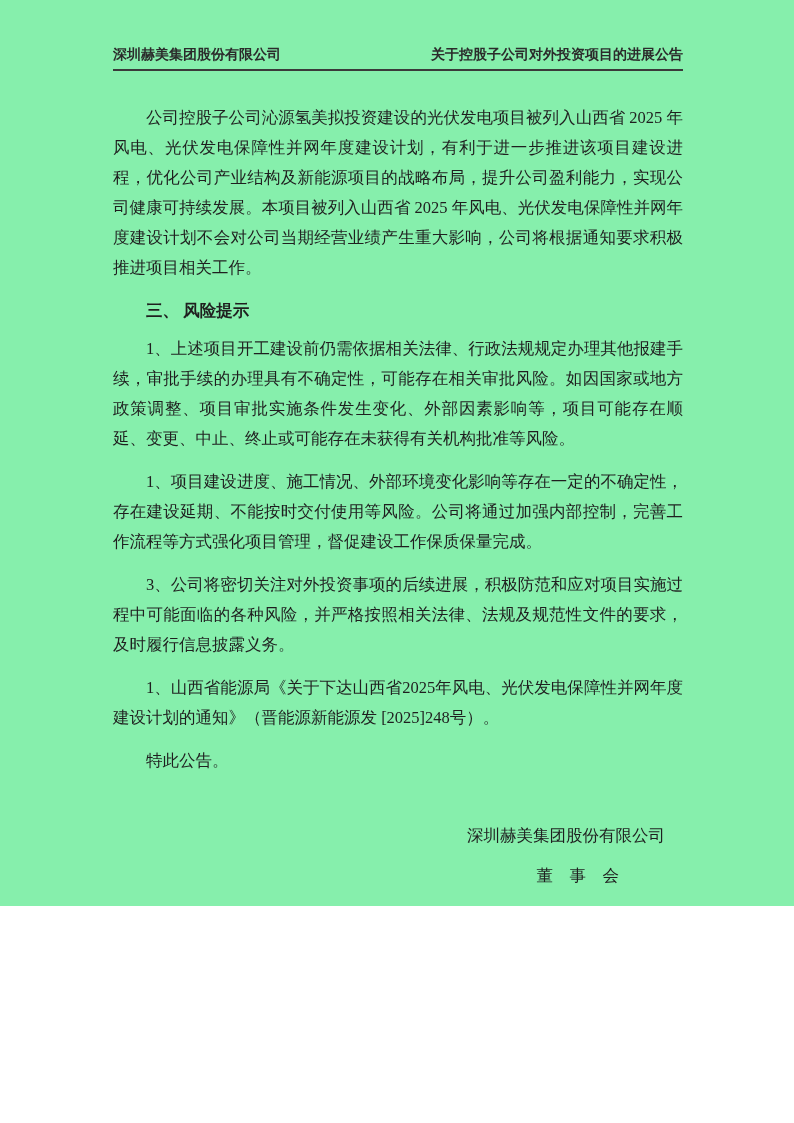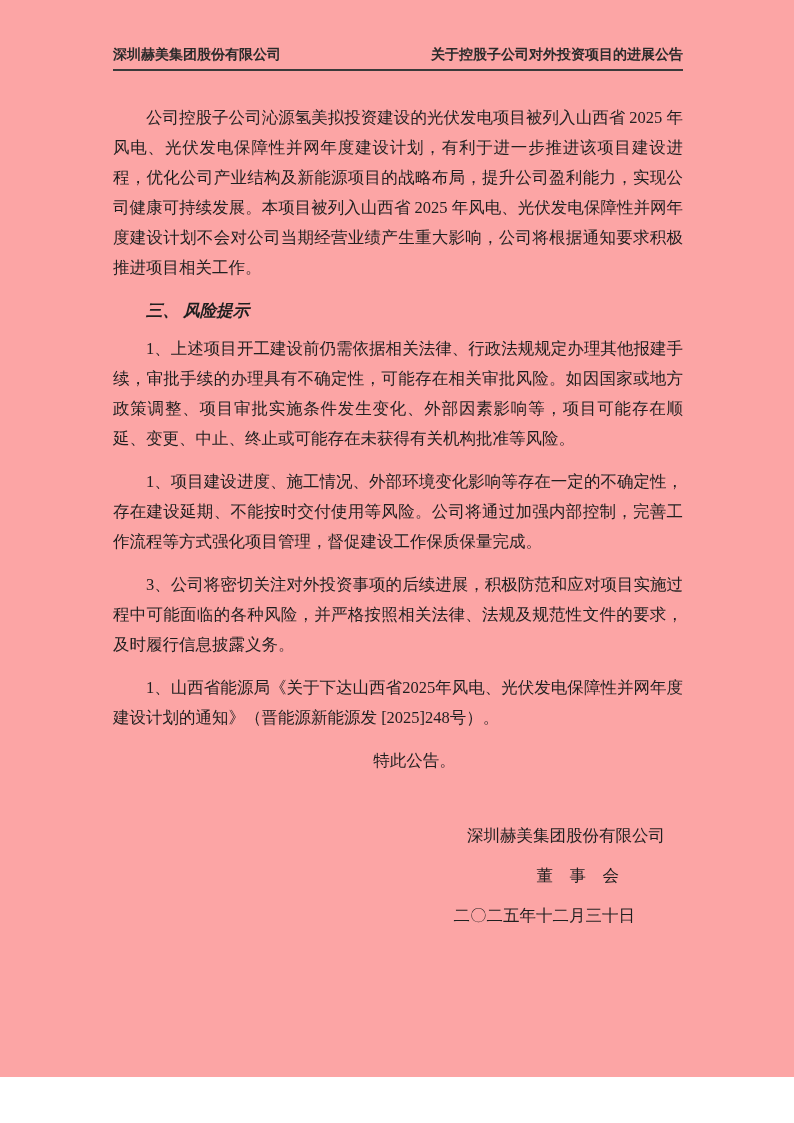--- a/index.html
+++ b/index.html
@@ -3,23 +3,23 @@
 <meta charset="utf-8">
 <style>
   html, body {
     margin: 0;
     padding: 0;
     background: #ffffff;
   }
   .page {
     position: relative;
     width: 794px;
-    height: 1077px;
+    height: 906px;
     margin: 0 auto;
-    background: #fca5a5;
+    background: #86efac;
     font-family: "Liberation Serif", "DejaVu Serif", serif;
     color: #1f1f1f;
     box-sizing: border-box;
     padding: 46px 111px 0 113px;
     overflow: hidden;
   }
   .header {
     display: flex;
     justify-content: space-between;
     align-items: flex-end;
@@ -41,26 +41,25 @@
   }
   .para {
     margin: 5px 0 13px 0;
     text-indent: 2em;
   }
   .heading {
     margin: 0 0 8px 0;
     text-indent: 2em;
     font-weight: bold;
     text-align: left;
-    font-style: italic;
   }
   .closing {
     margin: 0 0 13px 0;
     text-indent: 2em;
-    text-align: center;
+    text-align: left;
   }
   .signature {
     margin-top: 40px;
     text-align: right;
     line-height: 40px;
     font-size: 16.5px;
   }
   .signature .sig-line {
     margin: 0;
   }

